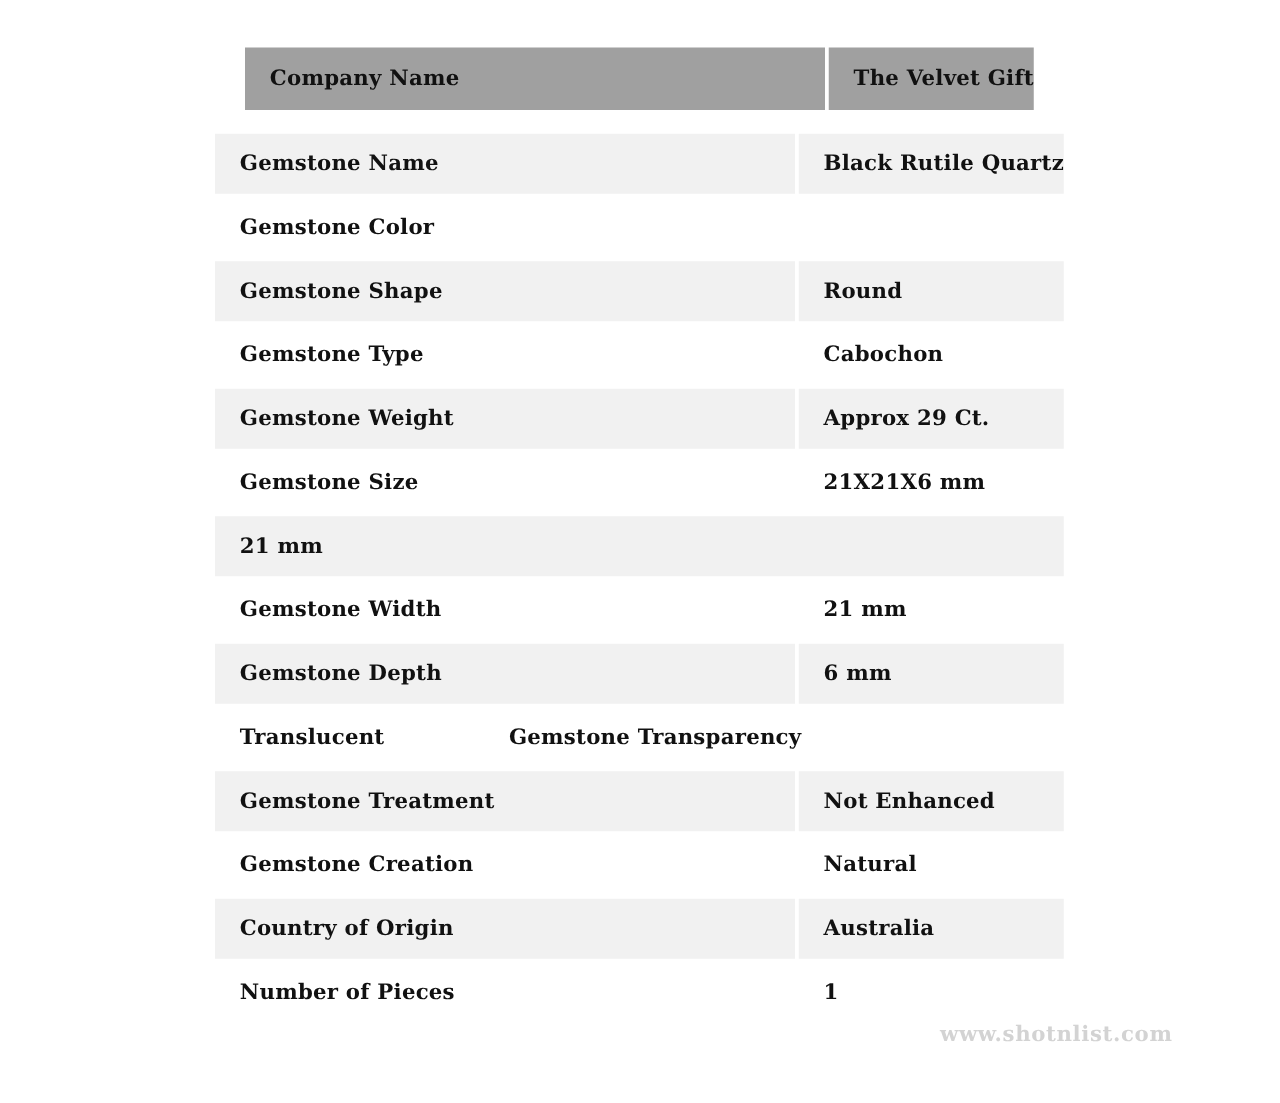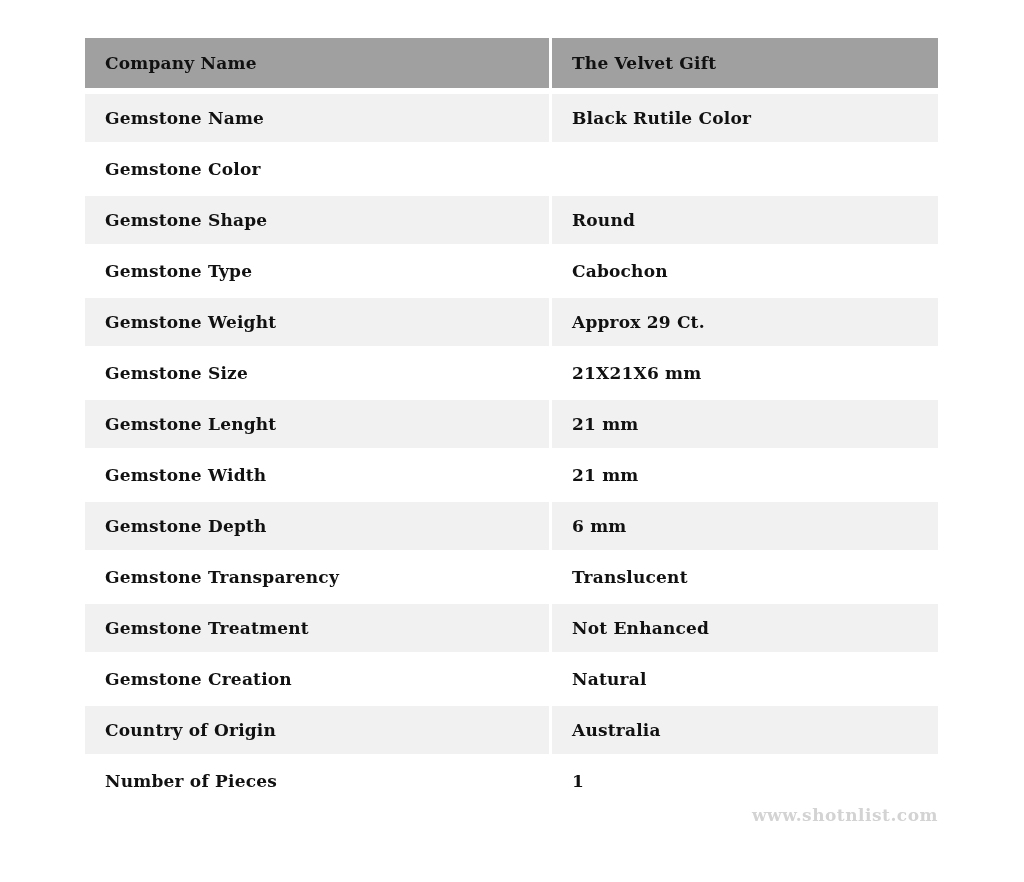--- a/index.html
+++ b/index.html
@@ -12,21 +12,22 @@
   }
   .page {
     width: 1024px;
     height: 882px;
     padding: 38px 86px 0 85px;
   }
   .spec-table {
     width: 853px;
     display: flex;
     flex-direction: column;
-    gap: 6px;
+    gap: 19px;
+    align-items: center;
   }
   .row {
     display: flex;
     gap: 3px;
     height: 48px;
   }
   .cell {
     display: flex;
     align-items: center;
     padding-left: 20px;
@@ -57,21 +58,21 @@
 
 <div class="page">
   <div class="spec-table">
     <div class="row header">
       <div class="cell label">Company Name</div>
       <div class="cell value">The Velvet Gift</div>
     </div>
     <div id="rows-container" style="display: flex; flex-direction: column; gap: 3px;">
         <div class="row striped">
           <div class="cell label">Gemstone Name</div>
-          <div class="cell value">Black Rutile Color</div>
+          <div class="cell value">Black Rutile Quartz</div>
         </div>
         <div class="row plain">
           <div class="cell label">Gemstone Color</div>
         </div>
         <div class="row striped">
           <div class="cell label">Gemstone Shape</div>
           <div class="cell value">Round</div>
         </div>
         <div class="row plain">
           <div class="cell label">Gemstone Type</div>
@@ -79,34 +80,33 @@
         </div>
         <div class="row striped">
           <div class="cell label">Gemstone Weight</div>
           <div class="cell value">Approx 29 Ct.</div>
         </div>
         <div class="row plain">
           <div class="cell label">Gemstone Size</div>
           <div class="cell value">21X21X6 mm</div>
         </div>
         <div class="row striped">
-          <div class="cell label">Gemstone Lenght</div>
           <div class="cell value">21 mm</div>
         </div>
         <div class="row plain">
           <div class="cell label">Gemstone Width</div>
           <div class="cell value">21 mm</div>
         </div>
         <div class="row striped">
           <div class="cell label">Gemstone Depth</div>
           <div class="cell value">6 mm</div>
         </div>
         <div class="row plain">
+          <div class="cell value">Translucent</div>
           <div class="cell label">Gemstone Transparency</div>
-          <div class="cell value">Translucent</div>
         </div>
         <div class="row striped">
           <div class="cell label">Gemstone Treatment</div>
           <div class="cell value">Not Enhanced</div>
         </div>
         <div class="row plain">
           <div class="cell label">Gemstone Creation</div>
           <div class="cell value">Natural</div>
         </div>
         <div class="row striped">

